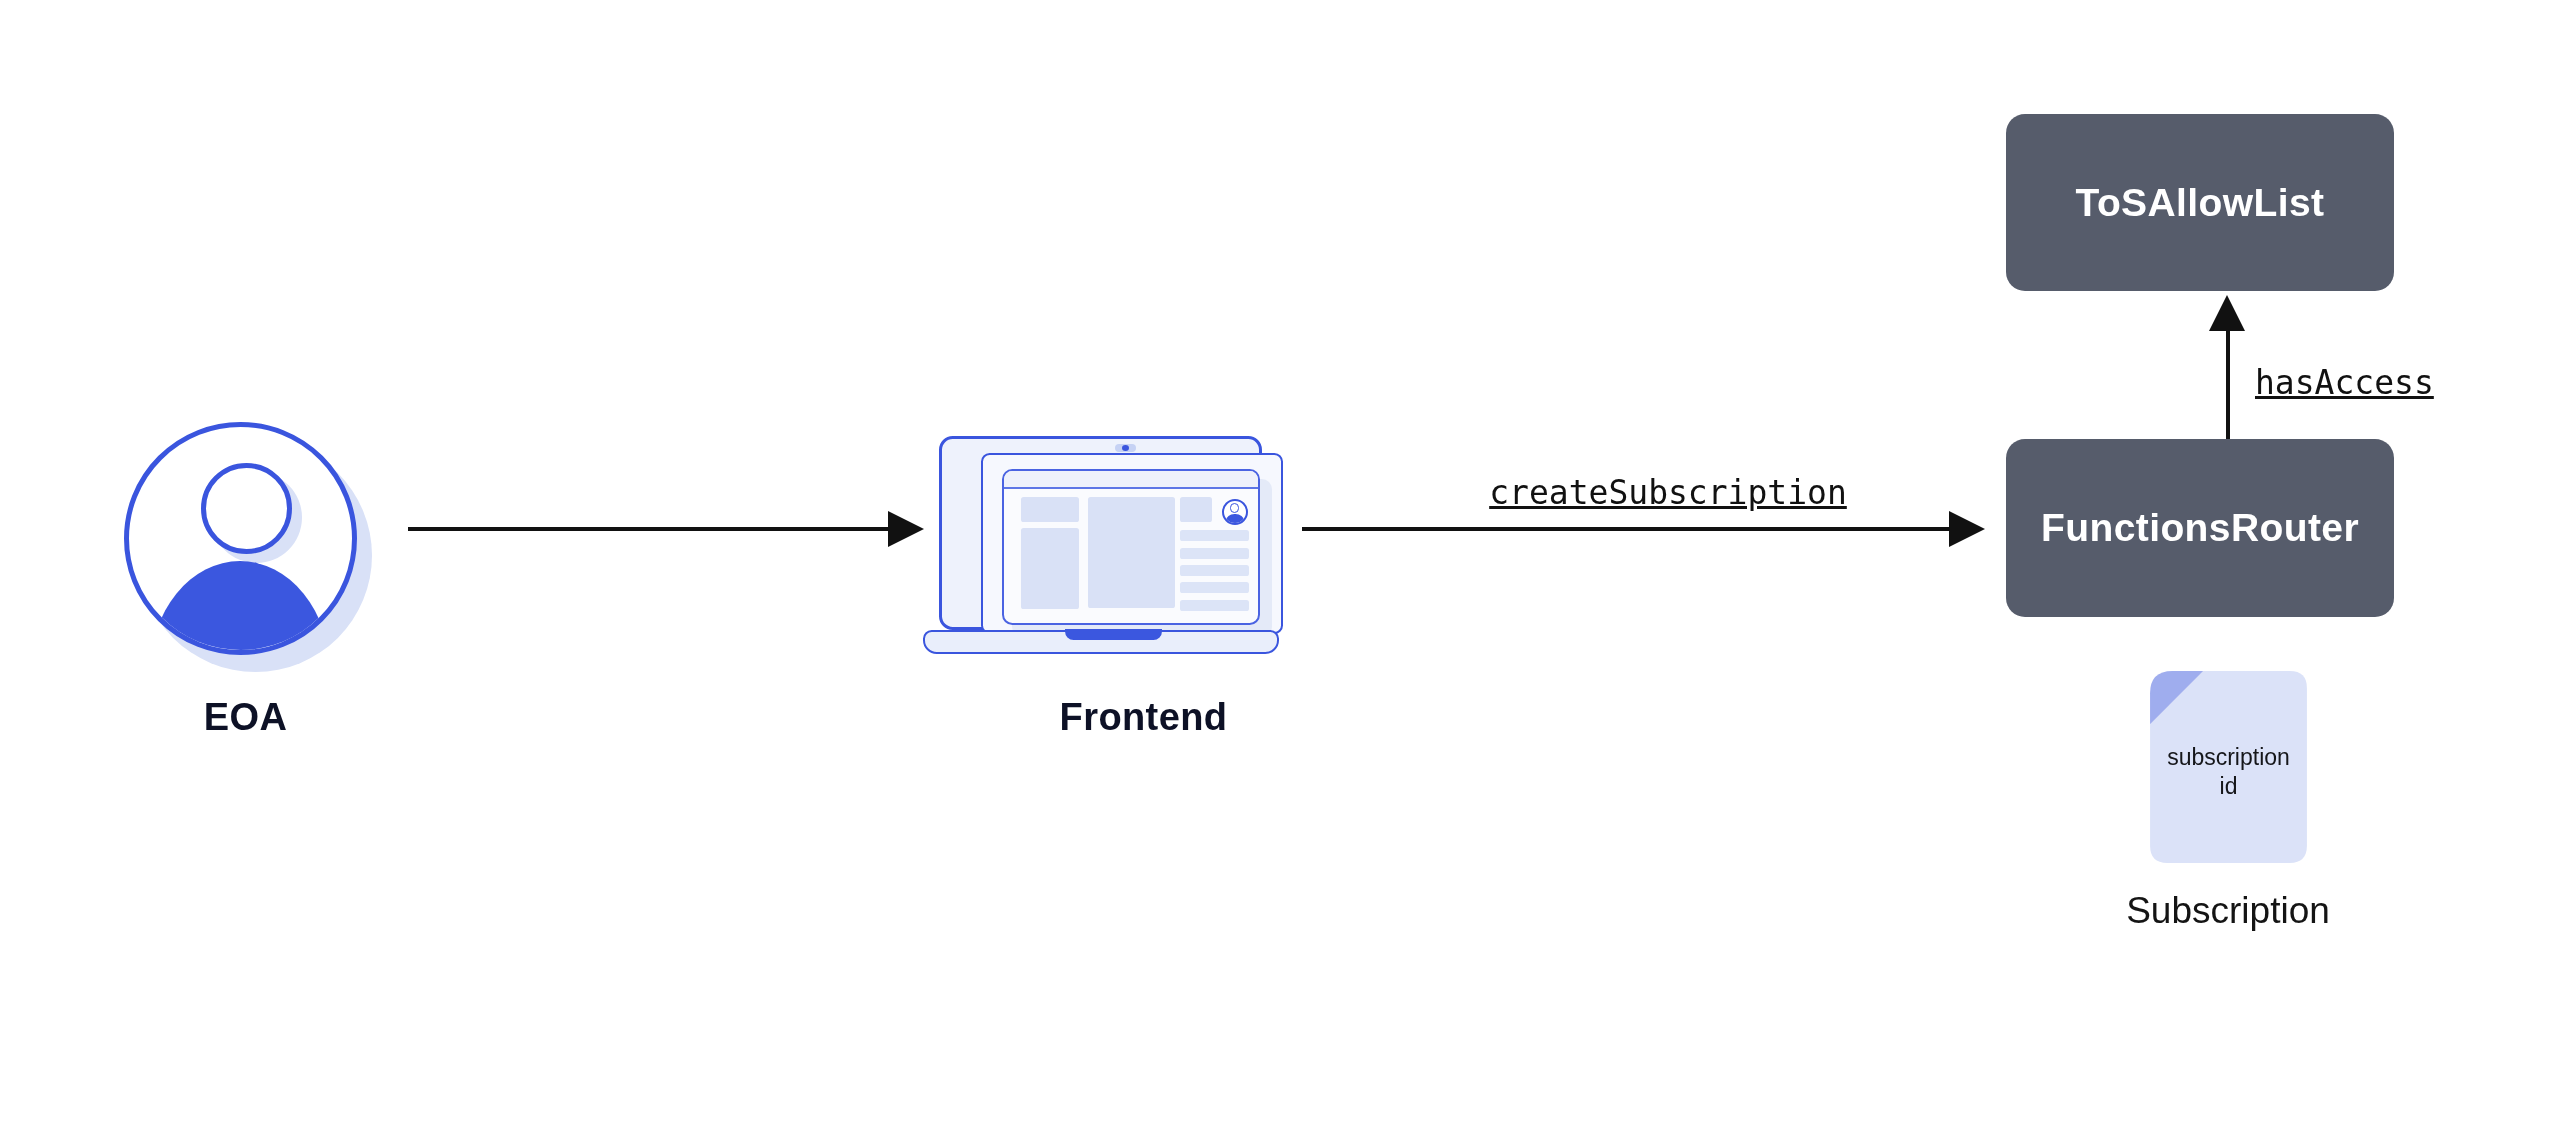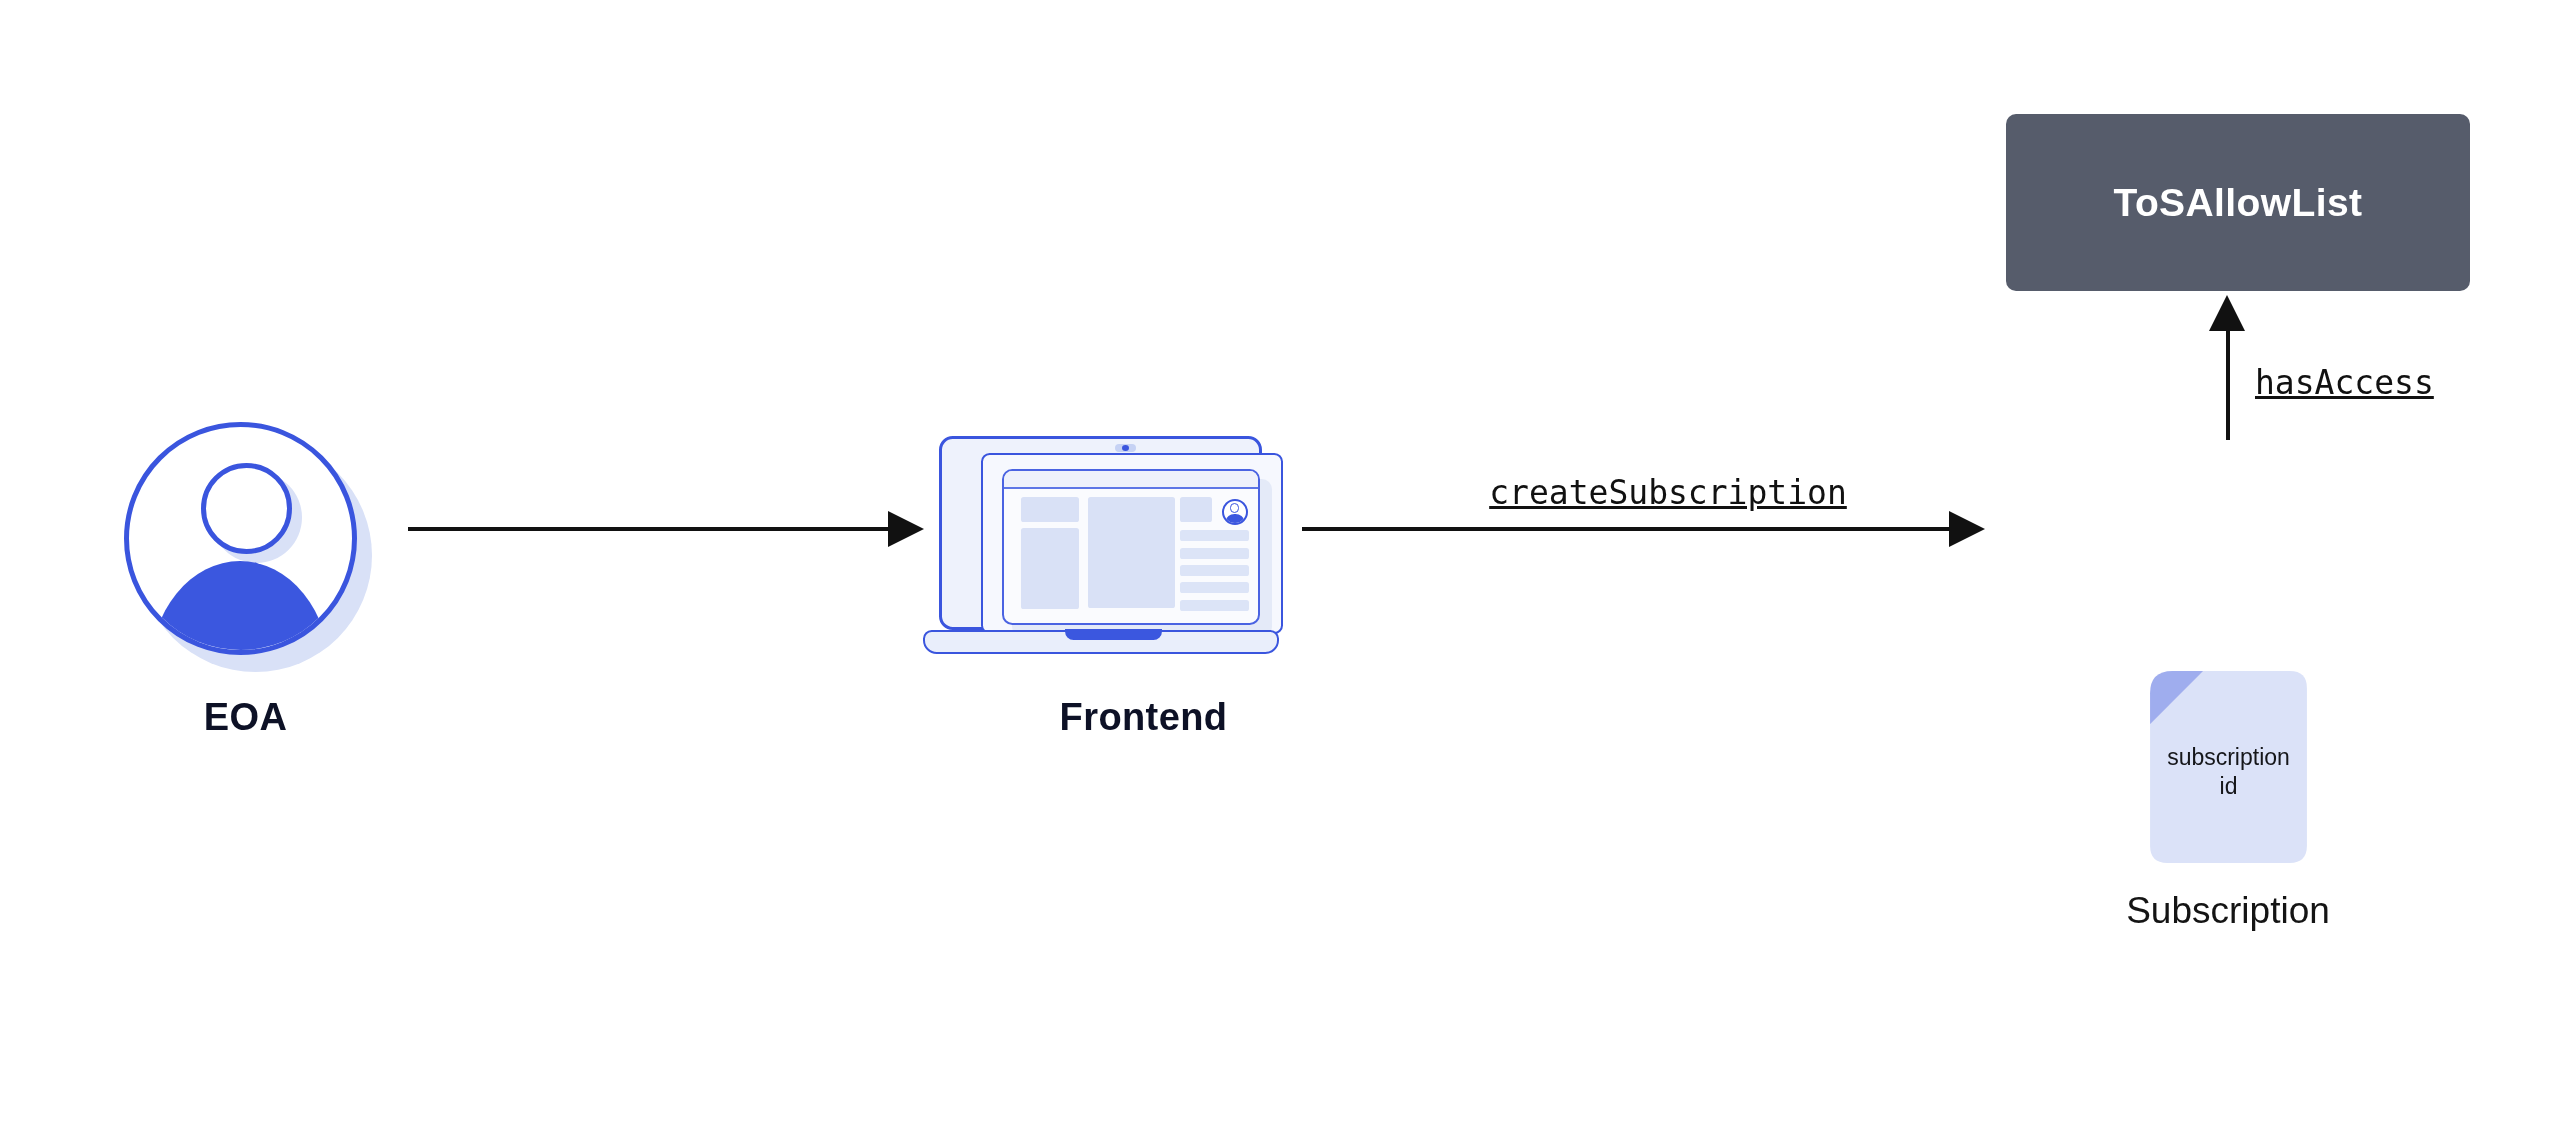--- a/index.html
+++ b/index.html
@@ -16,22 +16,22 @@
     font-size:38px; font-weight:700; color:#0d1126; letter-spacing:0.4px;
   }
   .mono-label {
     position:absolute; text-align:center;
     font-family:"DejaVu Sans Mono","Liberation Mono",monospace;
     font-size:33px; color:#111111; white-space:nowrap;text-decoration:underline;
   }
 
   
   .node-box {
-    position:absolute; left:2006px; width:464px;
-    background:#565c6b; border-radius:10px;
+    position:absolute; left:2006px; width:388px;
+    background:#565c6b; border-radius:19px;
     display:flex; align-items:center; justify-content:center;
     color:#ffffff; font-size:39px; font-weight:700; letter-spacing:0.4px;
   }
   .node-box.tos    { top:114px; height:177px; }
   .node-box.router { top:439px; height:178px; }
 
   
   .h-line { position:absolute; height:4.3px; background:#111111; }
   .v-line { position:absolute; width:4.3px;  background:#111111; }
   .head-right { position:absolute; width:0; height:0;
@@ -143,20 +143,23 @@
   <div class="head-right" style="left:1949px; top:511px;"></div>
 
   <div class="node-box tos">
     <span>ToSAllowList</span>
   </div>
 
   <div class="v-line" style="left:2226px; top:331px; height:109px;"></div>
   <div class="head-up" style="left:2209px; top:295px;"></div>
   <div class="mono-label" style="left:2255px; top:363px;">hasAccess</div>
 
+  <div class="node-box router">
+    <span>FunctionsRouter</span>
+  </div>
 
   <div class="abs doc">
     <svg width="157" height="192" viewBox="0 0 183 224">
       <path d="M62 0 H163 Q183 0 183 20 V204 Q183 224 163 224 H20 Q0 224 0 204 V62 Z" fill="#dbe2f8"></path>
       <path d="M62 0 H26 Q0 0 0 26 V62 Z" fill="#9fadee"></path>
     </svg>
     <div class="doc-text">
       <div>subscription</div>
       <div>id</div>
     </div>

